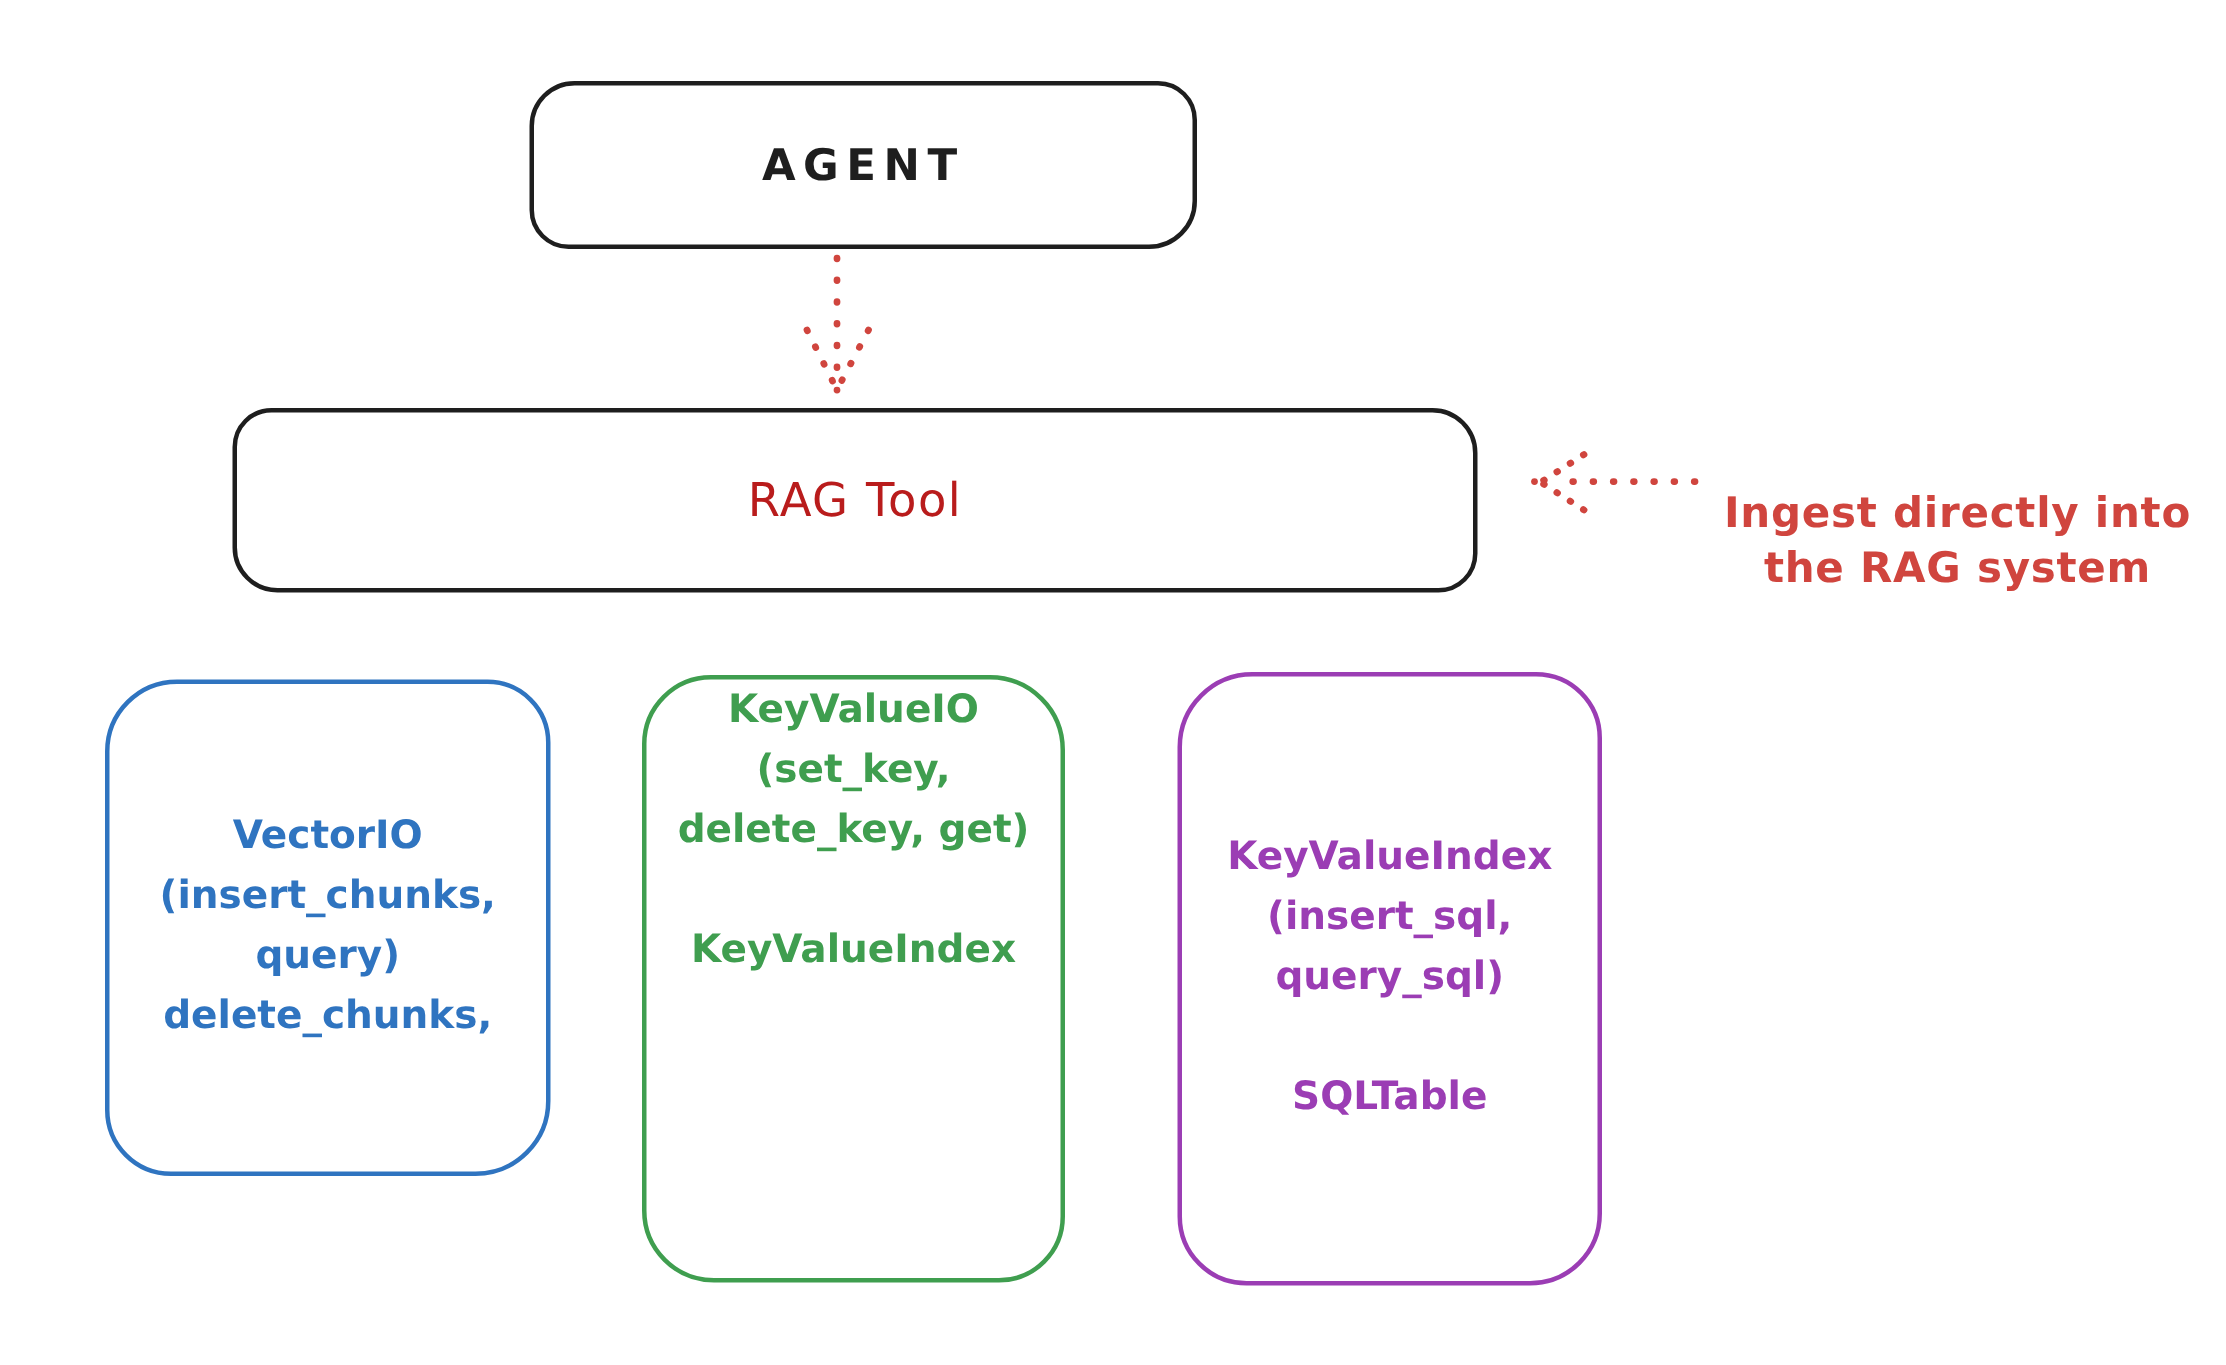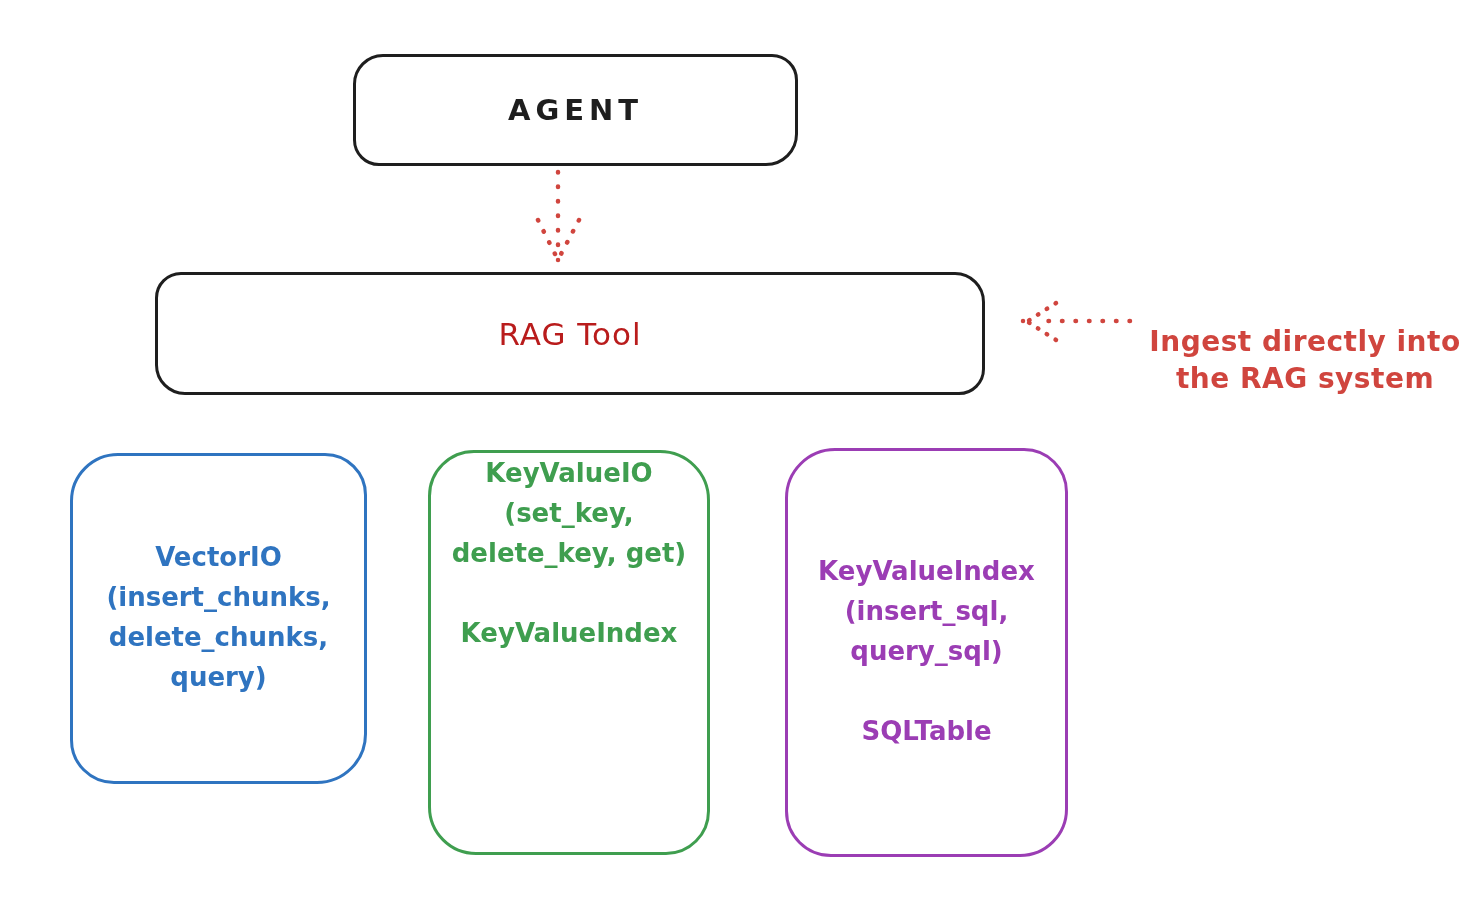--- a/index.html
+++ b/index.html
@@ -147,22 +147,22 @@
   </div>
 
   <div class="annotation">
     <div>Ingest directly into</div>
     <div>the RAG system</div>
   </div>
 
   <div class="storage-box box-vector">
     <div class="box-line">VectorIO</div>
     <div class="box-line">(insert_chunks,</div>
+    <div class="box-line">query)</div>
     <div class="box-line">delete_chunks,</div>
-    <div class="box-line">query)</div>
     <div class="box-line"></div>
   </div>
 
   <div class="storage-box box-keyvalue">
     <div class="box-line">KeyValueIO</div>
     <div class="box-line">(set_key,</div>
     <div class="box-line">delete_key, get)</div>
     <div class="box-line"></div>
     <div class="box-line">KeyValueIndex</div>
   </div>

